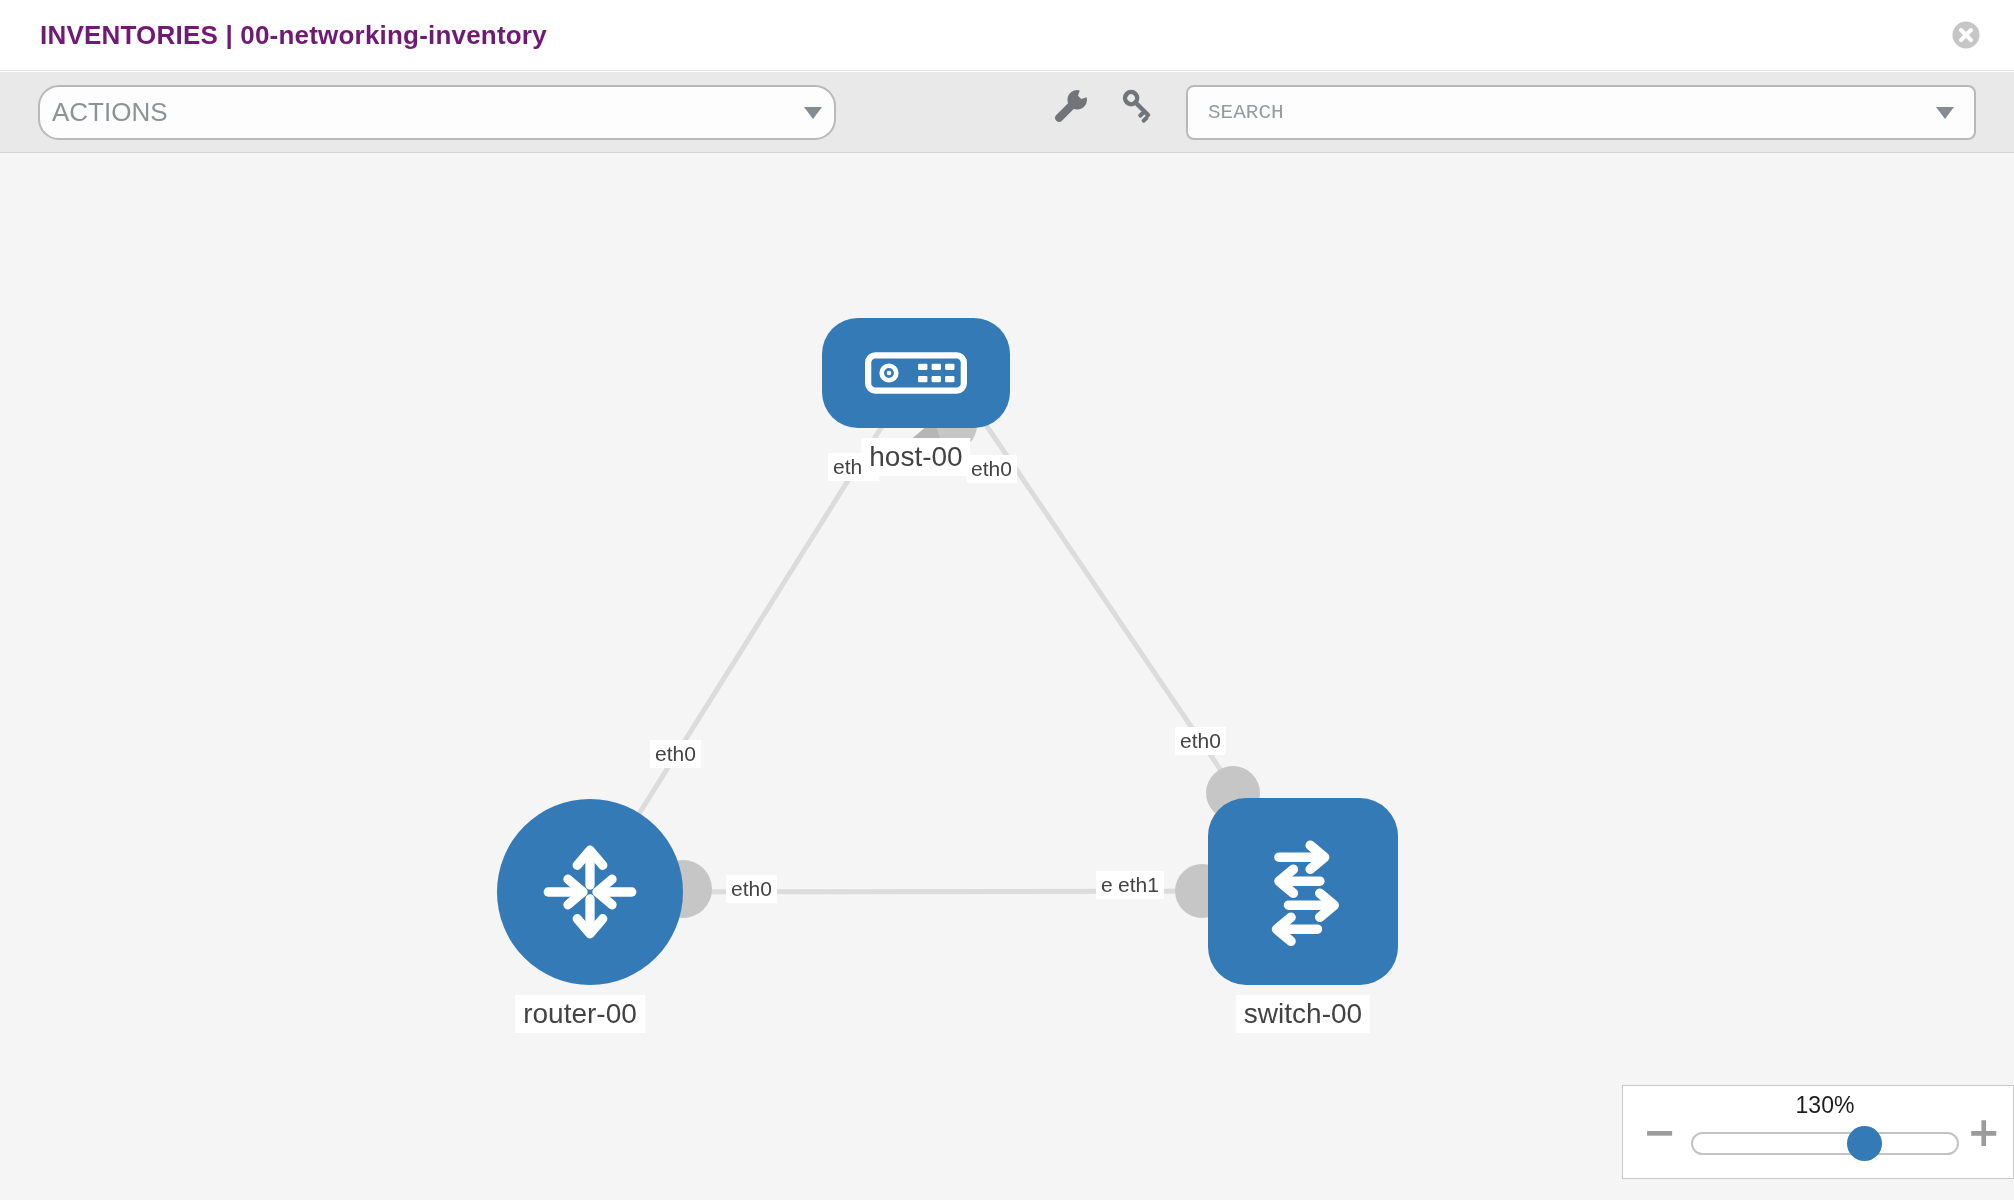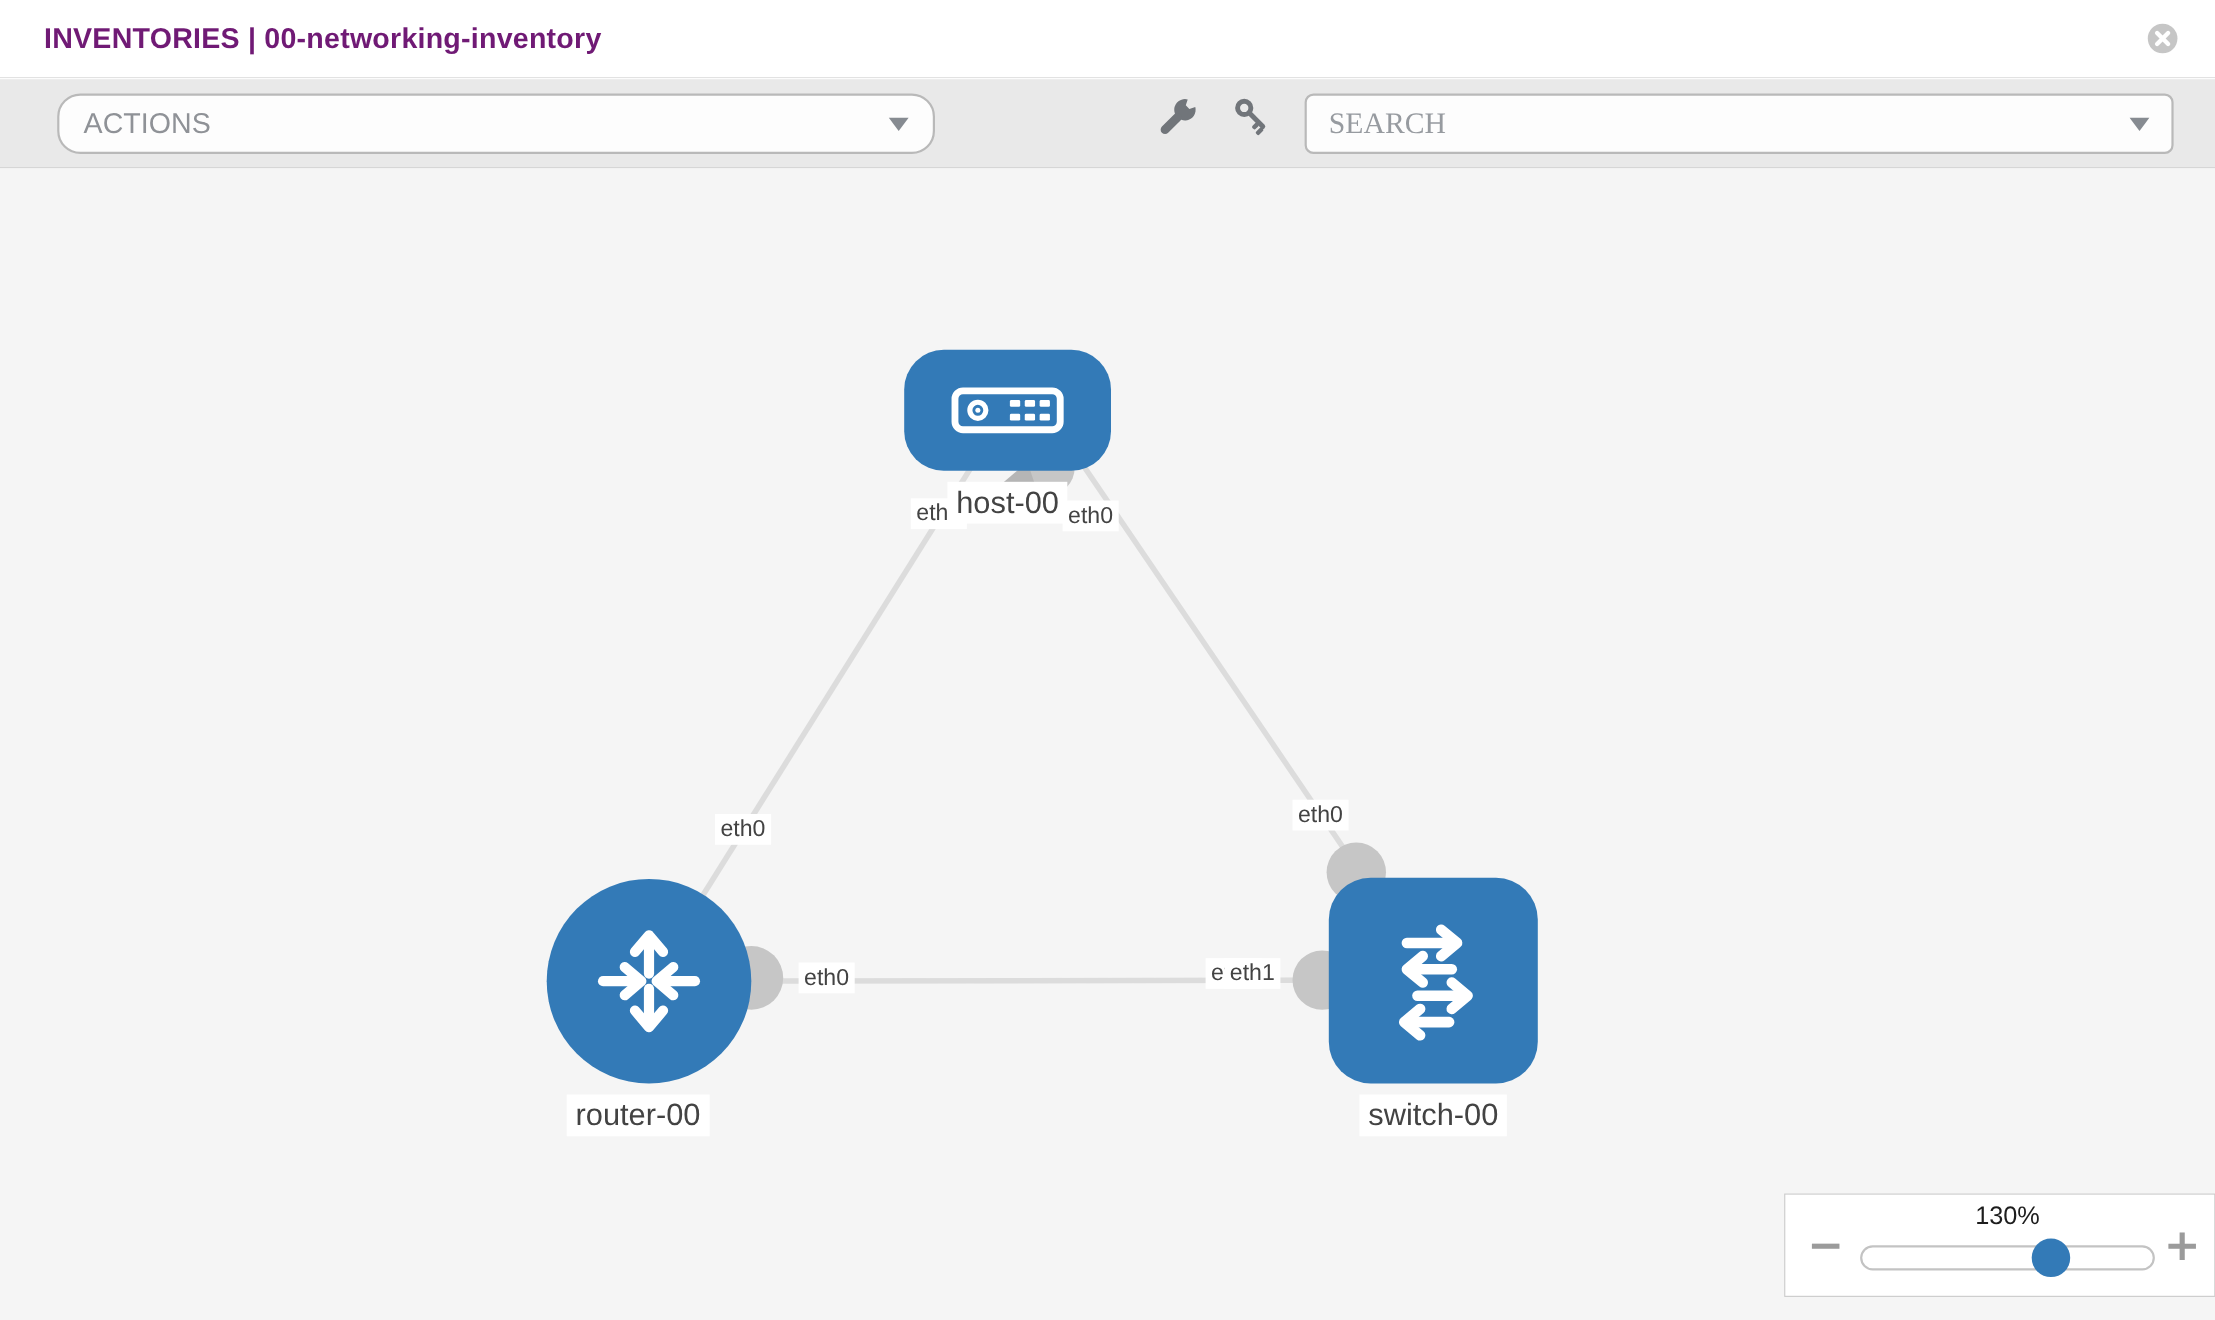--- a/index.html
+++ b/index.html
@@ -13,27 +13,27 @@
   .page-title { position:absolute; left:40px; top:0; line-height:71px; font-size:26px;
                 font-weight:bold; color:#701a75; letter-spacing:.2px; }
   .close-btn { position:absolute; right:34px; top:21px; width:28px; height:28px; border:none;
                background:transparent; cursor:pointer; padding:0; }
 
   
   .toolbar { position:absolute; top:72px; left:0; width:100%; height:81px; background:#e9e9e9;
              border-bottom:1px solid #d2d2d2; }
   .dropdown { position:absolute; top:13px; height:55px; background:#fdfdfd;
               border:2px solid #b9b9b9; border-radius:8px; display:flex; align-items:center; }
-  .dd-actions { left:52px; width:798px; padding:0 22px; justify-content:space-between;border-radius:21px; }
+  .dd-actions { left:38px; width:798px; padding:0 12px; justify-content:space-between;border-radius:21px; }
   .dd-actions .dd-label { font-size:26px; color:#8f9297; }
   .dd-search { left:1186px; width:790px; padding:0 20px; }
   .caret { width:0; height:0; border-left:9px solid transparent; border-right:9px solid transparent;
            border-top:12px solid #868b91; }
-  .search-input { flex:1; border:none; outline:none; background:transparent; font-size:27px;
-                  color:#555; font-family:Liberation Serif, serif; }
+  .search-input { flex:1; border:none; outline:none; background:transparent; font-size:21px;
+                  color:#555; font-family:Liberation Mono, monospace; }
   .search-input::placeholder { color:#979ba0; opacity:1; }
   .tool-btn { position:absolute; top:12px; width:46px; height:46px; background:transparent;
               border:none; cursor:pointer; padding:0; }
   .tool-wrench { left:1048px; }
   .tool-key { left:1116px; }
 
   
   .canvas { position:absolute; top:153px; left:0; width:2014px; height:1047px; background:#f5f5f5; }
   .edges-svg { position:absolute; top:0; left:0; }
 

